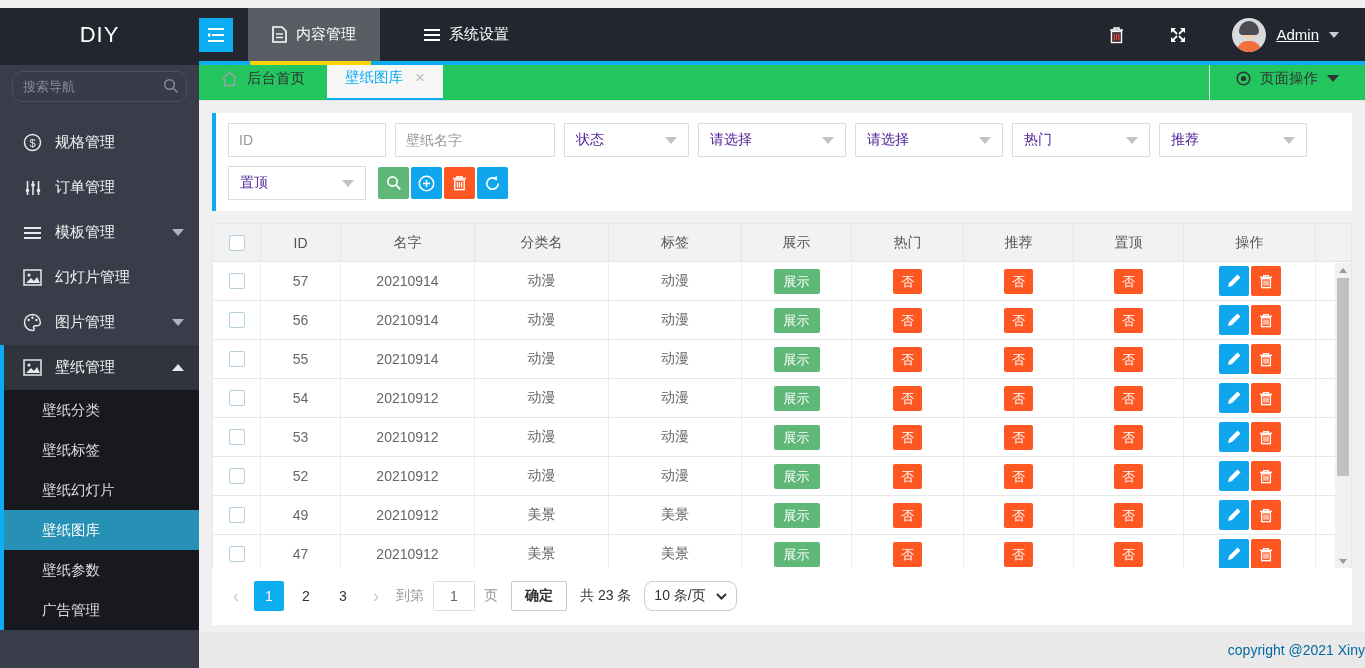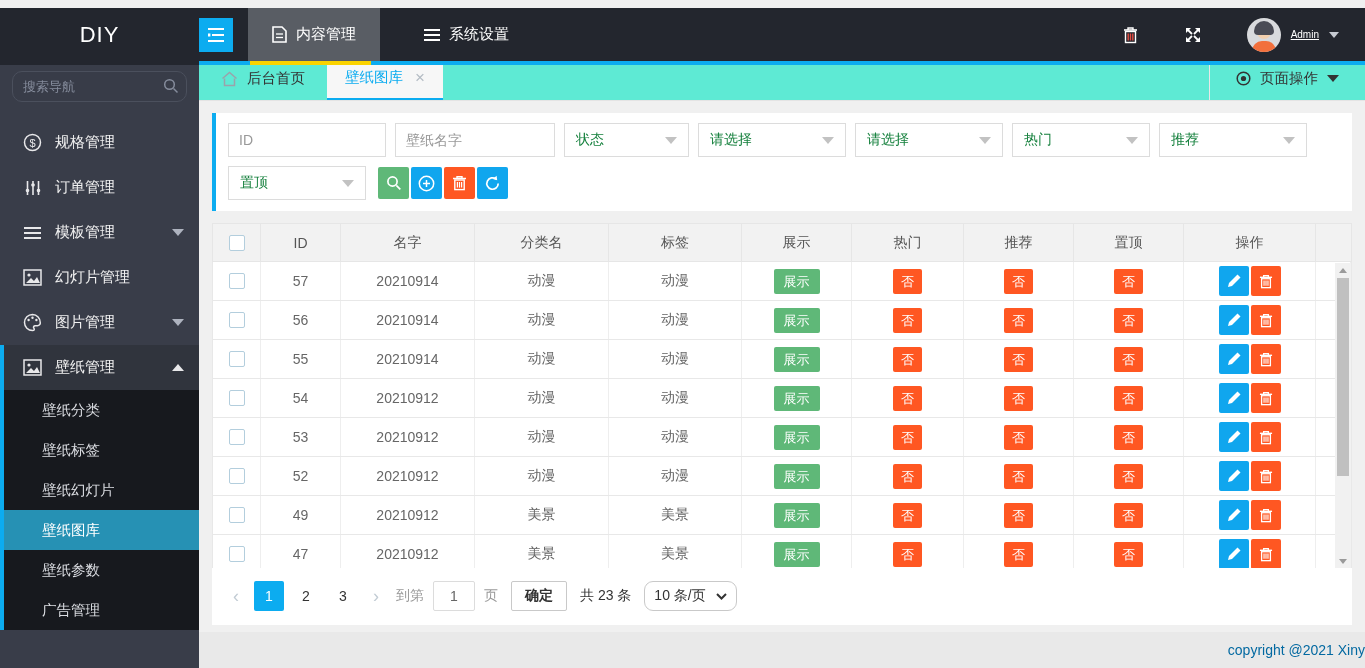--- a/index.html
+++ b/index.html
@@ -15,57 +15,57 @@
   .top-tabs { display:flex; height:53px; margin-left:15px;gap:20px; }
   .top-tab { display:flex; align-items:center; gap:9px; padding:0 24px; color:#fff; font-size:15px; cursor:pointer; }
   .top-tab.active { background:#595d64; }
   .top-right { margin-left:auto; display:flex; align-items:center; height:53px; padding-right:26px; }
   .top-icon { width:20px; height:20px; margin-left:42px; display:flex; align-items:center; justify-content:center; cursor:pointer; }
   .userbox { display:flex; align-items:center; gap:10px; margin-left:44px; cursor:pointer; }
   .avatar { width:34px; height:34px; border-radius:50%; background:#d9dadd; position:relative; overflow:hidden; }
   .avatar .hair { position:absolute; top:3px; left:7px; width:20px; height:14px; border-radius:10px 10px 4px 4px; background:#4a4b55; }
   .avatar .face { position:absolute; top:7px; left:10px; width:14px; height:14px; border-radius:50%; background:#f2cfae; }
   .avatar .shirt { position:absolute; bottom:-2px; left:5px; width:24px; height:13px; border-radius:10px 10px 0 0; background:#f2703d; }
-  .username { color:#fff; font-size:10px;text-decoration:underline; }
+  .username { color:#fff; font-size:15px;text-decoration:underline; }
   .caret-down-w { width:0; height:0; border-left:5px solid transparent; border-right:5px solid transparent; border-top:6px solid #c6cad2; }
 
   
   .sidebar { position:absolute; top:57px; left:0; width:199px; bottom:0; background:#393d49; z-index:10; }
   .search-wrap { margin:14px 12px 18px; position:relative; }
   .search-wrap input { width:100%; height:31px; background:#383c48; border:1px solid #4b505d; border-radius:10px; color:#cfd3dc; padding:0 36px 0 10px; font-size:13px; outline:none; }
   .search-wrap input::placeholder { color:#868d9d; }
   .search-wrap .mag { position:absolute; right:8px; top:7px; color:#868d9d; }
   .side-item { height:45px; display:flex; align-items:center; gap:13px; padding:0 15px 0 23px; color:#f2f2f2; font-size:15px; cursor:pointer; }
   .side-item .sicon { width:19px; height:19px; display:flex; align-items:center; justify-content:center; color:#e8e8ea; flex:none; }
   .side-item .caret { margin-left:auto; width:0; height:0; border-left:6px solid transparent; border-right:6px solid transparent; }
   .caret.down { border-top:7px solid #aeb3bf; }
   .caret.up { border-bottom:7px solid #e8e8ea; }
   .side-item.parent-active { background:#30343d; border-left:4px solid #0cacf0; padding-left:19px; }
   .submenu { background:#17191e; border-left:4px solid #0cacf0; }
   .sub-item { height:40px; line-height:40px; padding-left:38px; font-size:14.5px; color:#dcdee3; cursor:pointer; }
   .sub-item.active { background:#2691b4; color:#fff; }
 
   
   .main { position:absolute; left:199px; top:57px; right:0; bottom:0; display:flex; flex-direction:column; background:#f0f0f0; }
-  .tabbar { height:44px; background:#5eead4; border-bottom:1px solid #e4e4e4; display:flex; align-items:stretch; flex:none;justify-content:flex-end; }
+  .tabbar { height:44px; background:#22c55e; border-bottom:1px solid #e4e4e4; display:flex; align-items:stretch; flex:none;justify-content:flex-end; }
   .crumb { display:flex; align-items:center; gap:9px; padding:0 22px; font-size:14.5px; color:#333; cursor:pointer; }
   .doc-tab { display:flex; align-items:center; gap:12px; padding:0 18px; background:#f7f7f7; color:#0cacf0; border-bottom:2px solid #0cacf0; font-size:14.5px; cursor:pointer; }
   .close-x { color:#b4bcc4; font-size:17px; line-height:1; cursor:pointer; }
   .page-actions { margin-left:auto; border-left:1px solid #e8e8e8; display:flex; align-items:center; gap:9px; padding:0 26px; font-size:14.5px; color:#333; cursor:pointer; }
   .caret-down-d { width:0; height:0; border-left:6px solid transparent; border-right:6px solid transparent; border-top:7px solid #333; }
 
   .content { flex:1; padding:12px 13px 0; overflow:hidden; }
 
   
   .filter-panel { background:#fff; border-left:4px solid #0cacf0; padding:10px 12px 11px; }
   .frow { display:flex; gap:9px; }
   .frow + .frow { margin-top:9px; }
   .f-input { height:34px; border:1px solid #dcdcdc; padding:0 10px; font-size:14px; color:#333; outline:none; }
   .f-input::placeholder { color:#999; }
-  .f-select { height:34px; border:1px solid #dcdcdc; display:flex; align-items:center; justify-content:space-between; padding:0 11px; color:#15803d; font-size:14px; background:#fff; cursor:pointer;text-align:right; }
+  .f-select { height:34px; border:1px solid #dcdcdc; display:flex; align-items:center; justify-content:space-between; padding:0 11px; color:#4c1d95; font-size:14px; background:#fff; cursor:pointer;text-align:right; }
   .f-select .tri { width:0; height:0; border-left:6px solid transparent; border-right:6px solid transparent; border-top:7px solid #c2c2c2; }
   .fbtns { display:flex; gap:2px; margin-left:3px; }
   .fbtn { width:31px; height:32px; margin-top:1px; border:none; display:flex; align-items:center; justify-content:center; color:#fff; cursor:pointer; border-radius:2px; }
   .fbtn.green { background:#5fb878; }
   .fbtn.blue { background:#10a6ee; }
   .fbtn.orange { background:#ff5722; }
 
   
   .table-panel { background:#fff; margin-top:12px; position:relative; }
   .trow { display:flex; align-items:stretch; }

